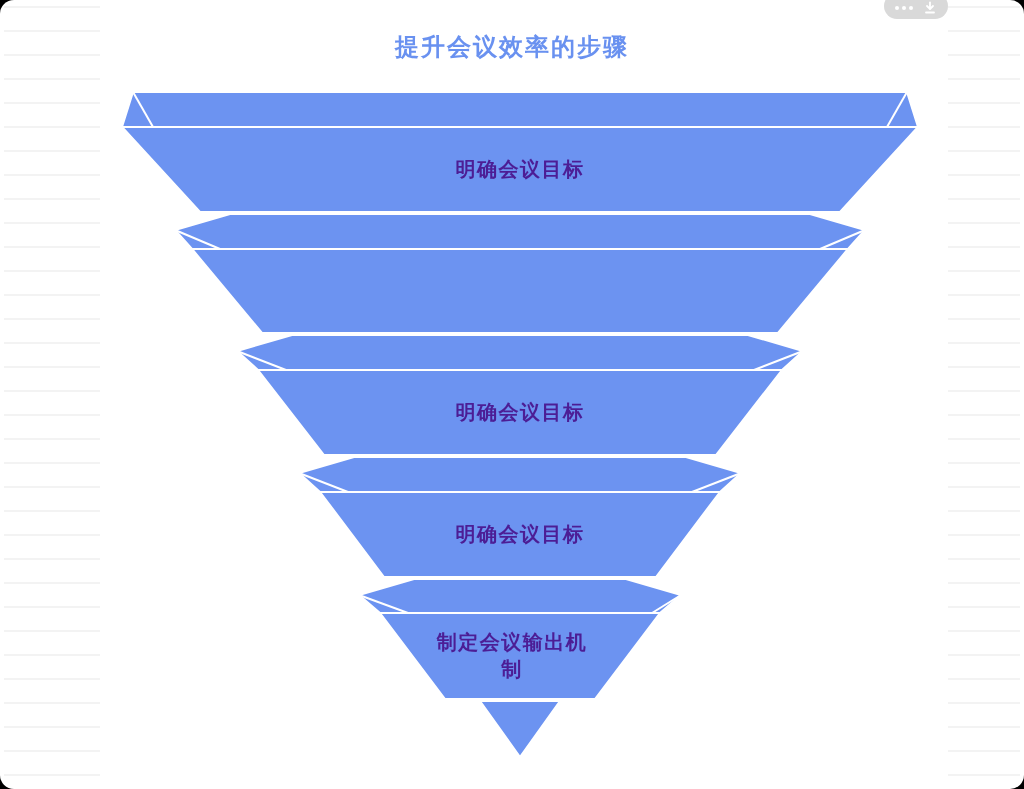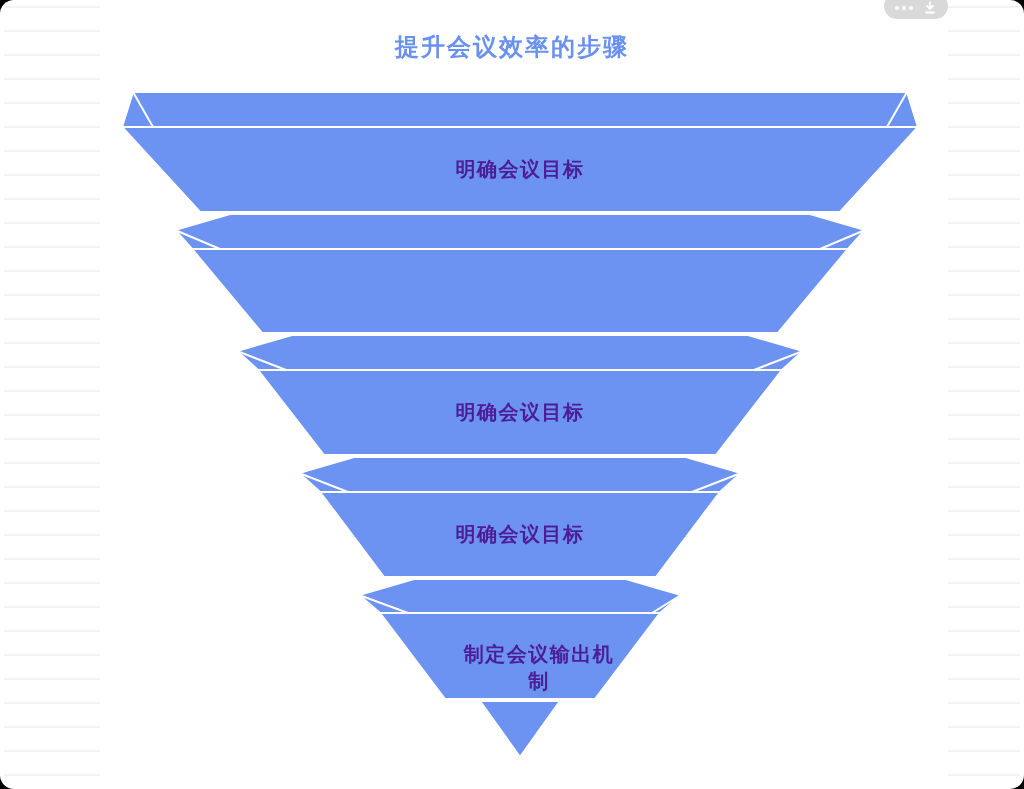--- a/index.html
+++ b/index.html
@@ -95,21 +95,21 @@
     <line class="fold-line" x1="359" y1="595" x2="408" y2="613"></line>
     <line class="fold-line" x1="681" y1="595" x2="652" y2="613"></line>
     <polygon class="funnel-shape" points="380,613 660,613 595,699 445,699"></polygon>
 
     <polygon class="funnel-shape" points="480,701 560,701 520,757"></polygon>
   </svg>
 
   <div class="seg-label" style="left:320px;top:127px;width:400px;height:85px;">明确会议目标</div>
   <div class="seg-label" style="left:340px;top:370px;width:360px;height:85px;">明确会议目标</div>
   <div class="seg-label" style="left:370px;top:492px;width:300px;height:85px;">明确会议目标</div>
-  <div class="seg-label" style="left:454px;top:613px;width:170px;height:86px;margin-top:12px;">制定会议输出机制</div>
+  <div class="seg-label" style="left:427px;top:613px;width:170px;height:86px;">制定会议输出机制</div>
 
   <div class="pill">
     <button title="">
       <span class="dots">
           <i></i>
           <i></i>
           <i></i>
         </span>
     </button>
     <button title="">

